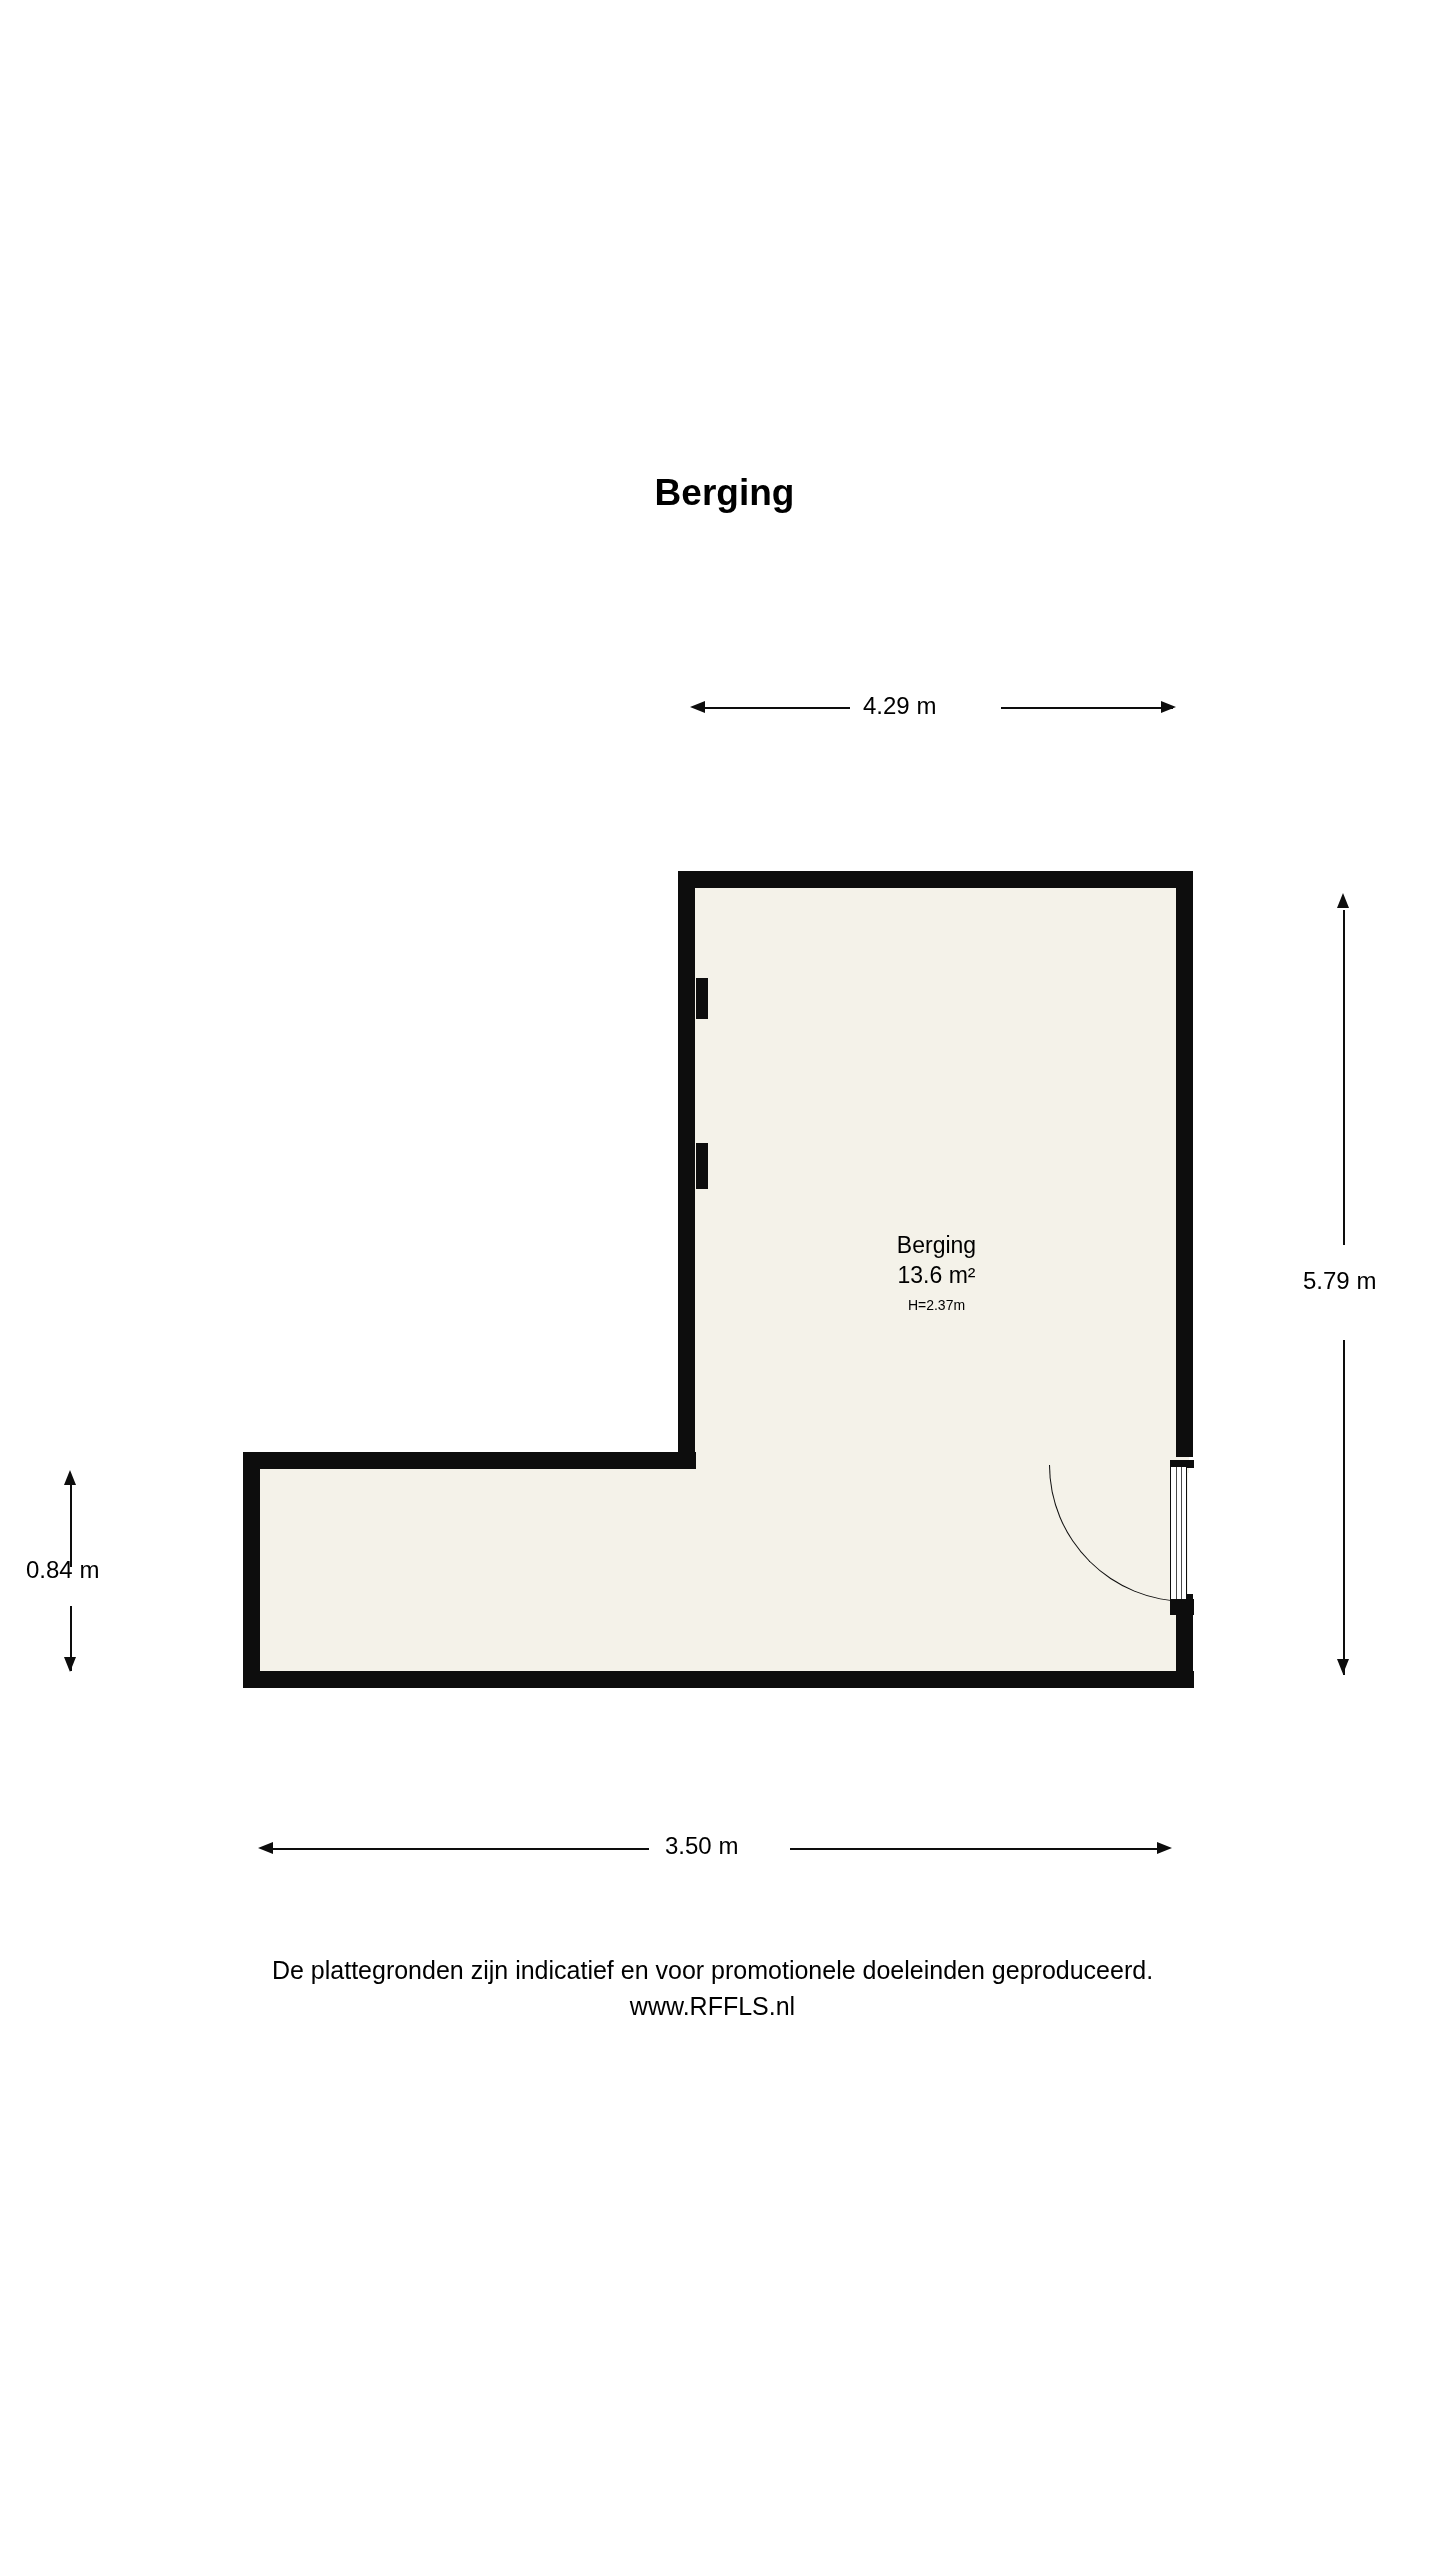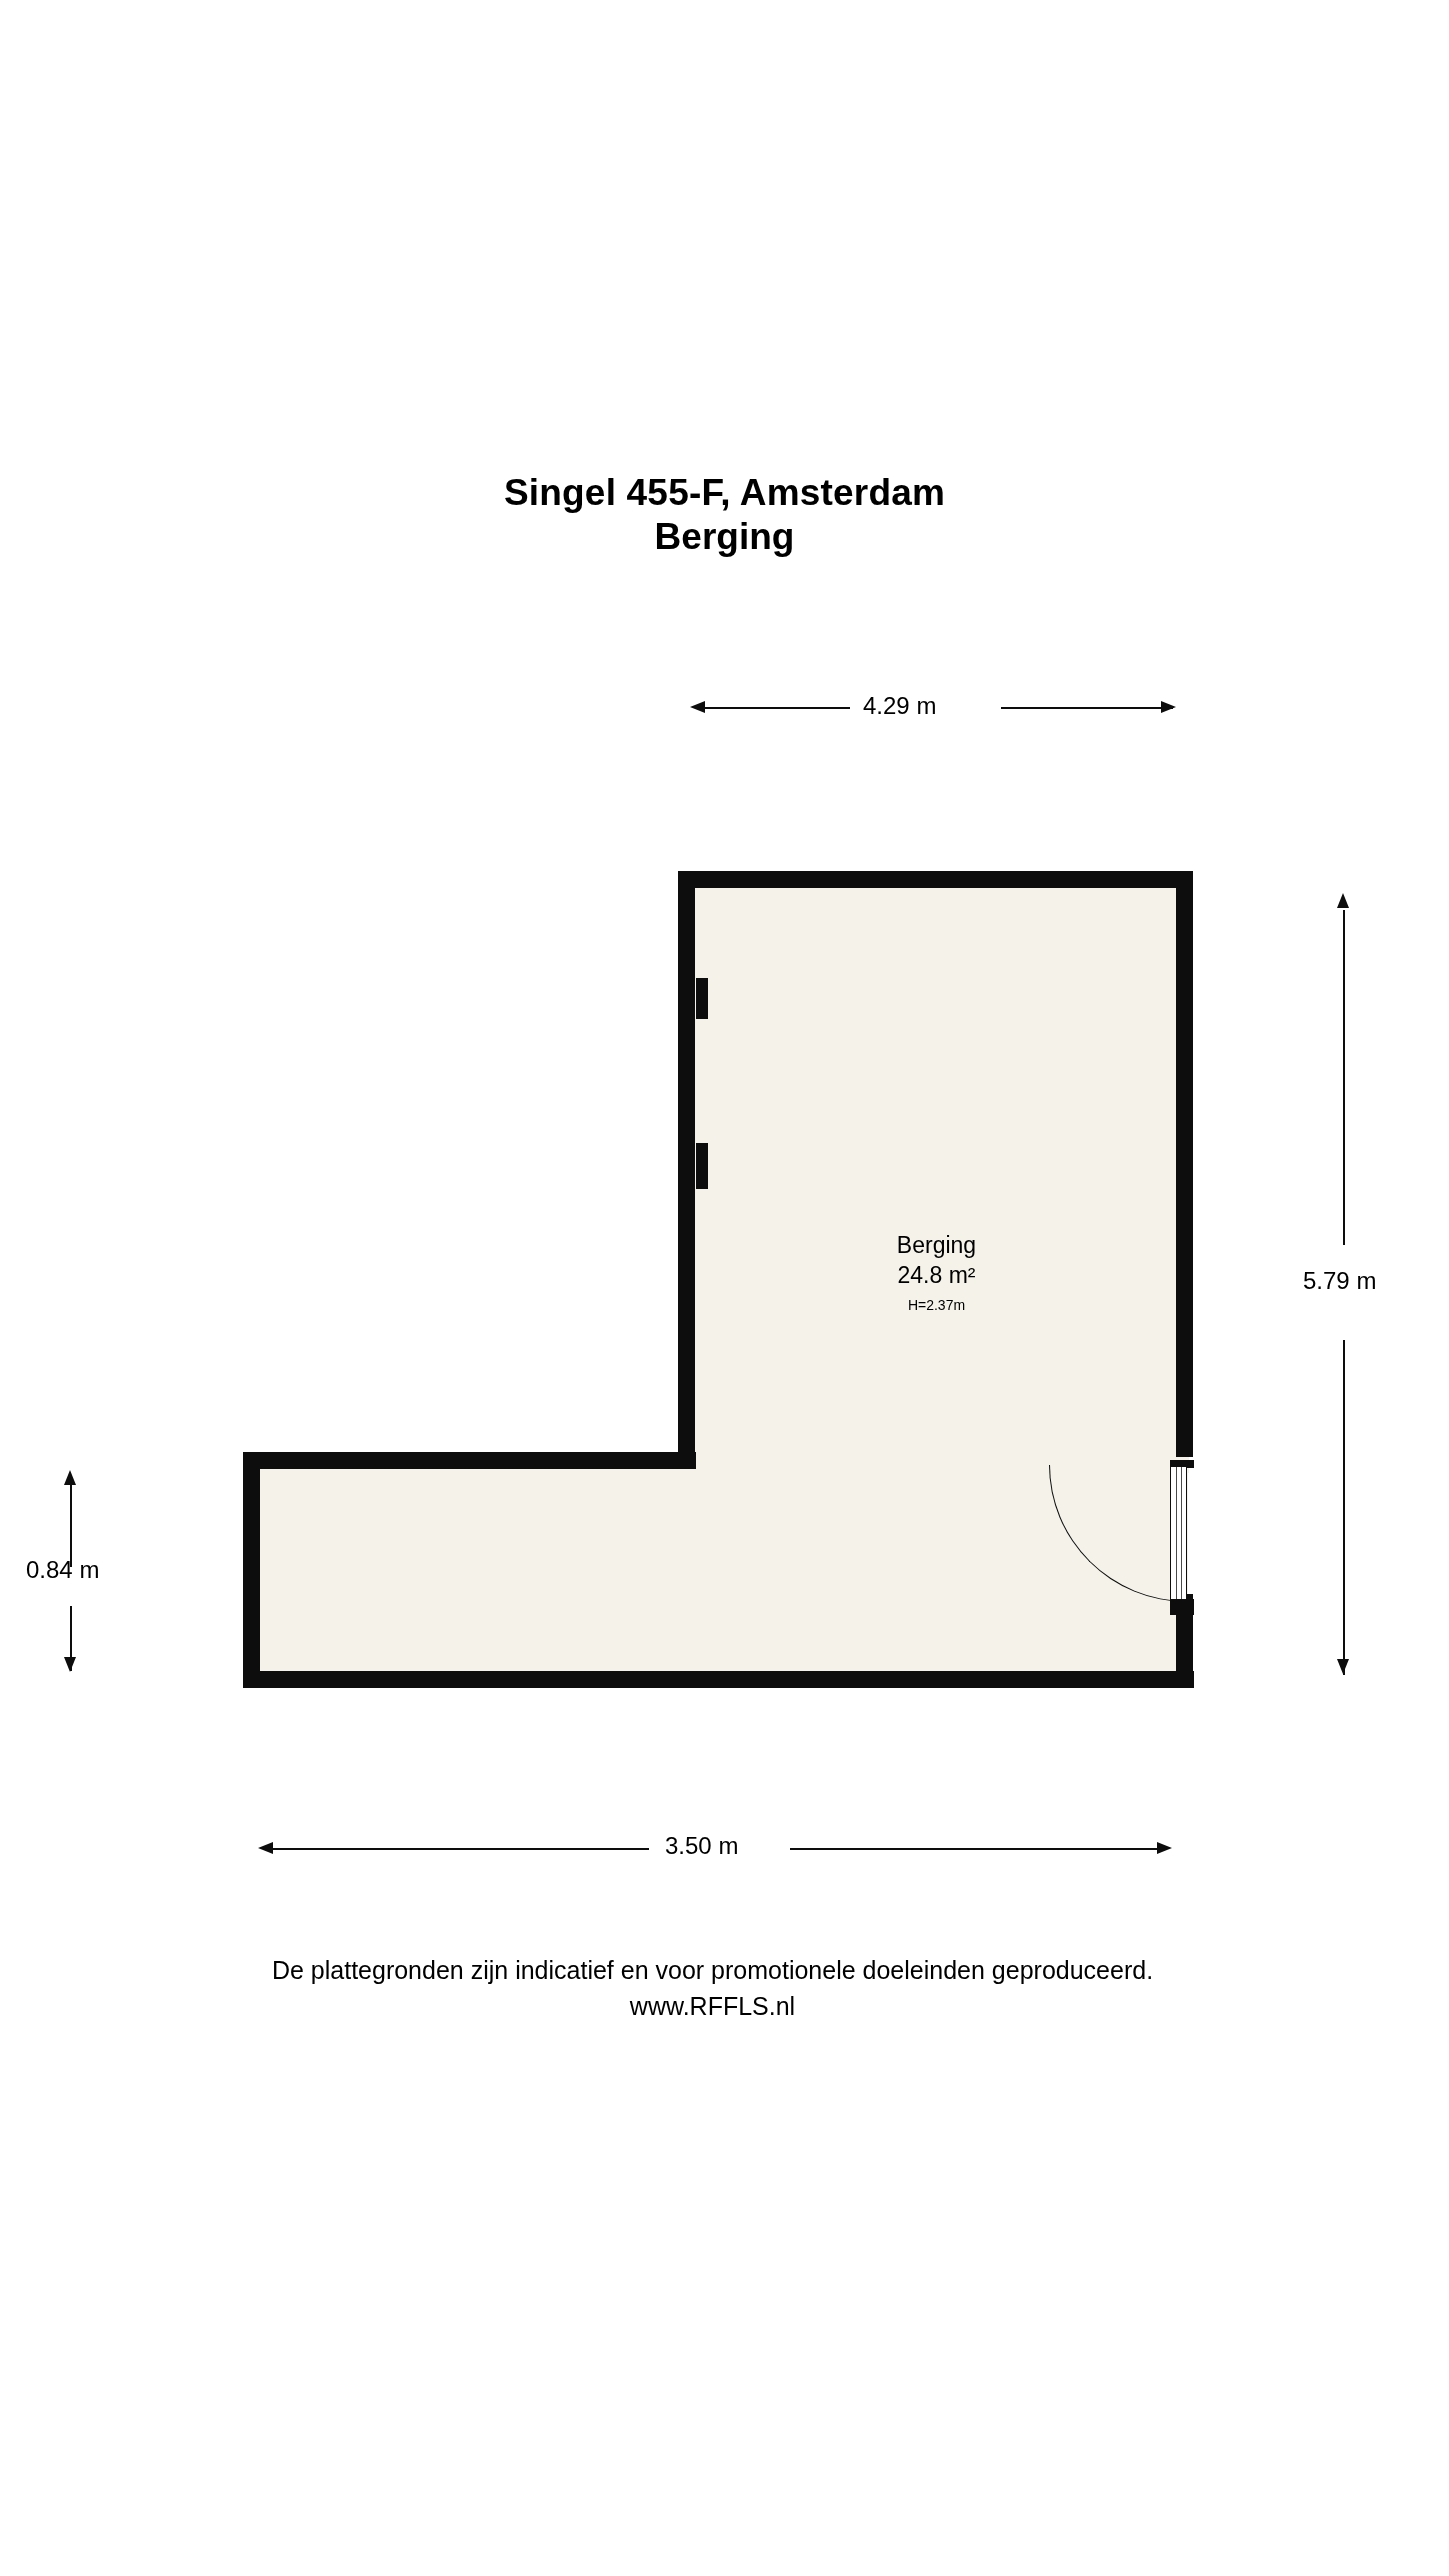--- a/index.html
+++ b/index.html
@@ -228,21 +228,20 @@
   .footer-line {
     font-size: 25px;
   }
 </style>
 </head>
 <body>
 
 <div class="page">
 
   <div class="title-block">
-    <div class="title-line1">Singel 455-F, Amsterdam</div>
     <div class="title-line2">Berging</div>
   </div>
 
   <div class="plan">
 
     <div class="room-fill-main"></div>
     <div class="room-fill-wing"></div>
 
     <div class="wall wall-top"></div>
     <div class="wall wall-right"></div>
@@ -255,21 +254,21 @@
     <div class="window-mark window-1"></div>
     <div class="window-mark window-2"></div>
 
     <div class="door-arc"></div>
     <div class="door-frame-top"></div>
     <div class="door-leaf"></div>
     <div class="door-frame-bottom"></div>
 
     <div class="room-label">
       <div class="room-name">Berging</div>
-      <div class="room-area">24.8 m²</div>
+      <div class="room-area">13.6 m²</div>
       <div class="room-height">H=2.37m</div>
     </div>
 
     <div class="dim-line-h dim-top-line-left"></div>
     <div class="dim-line-h dim-top-line-right"></div>
     <div class="arrow arrow-left dim-top-arrow-l"></div>
     <div class="arrow arrow-right dim-top-arrow-r"></div>
     <div class="dim-text dim-top-text">4.29 m</div>
 
     <div class="dim-line-v dim-right-line-top"></div>

